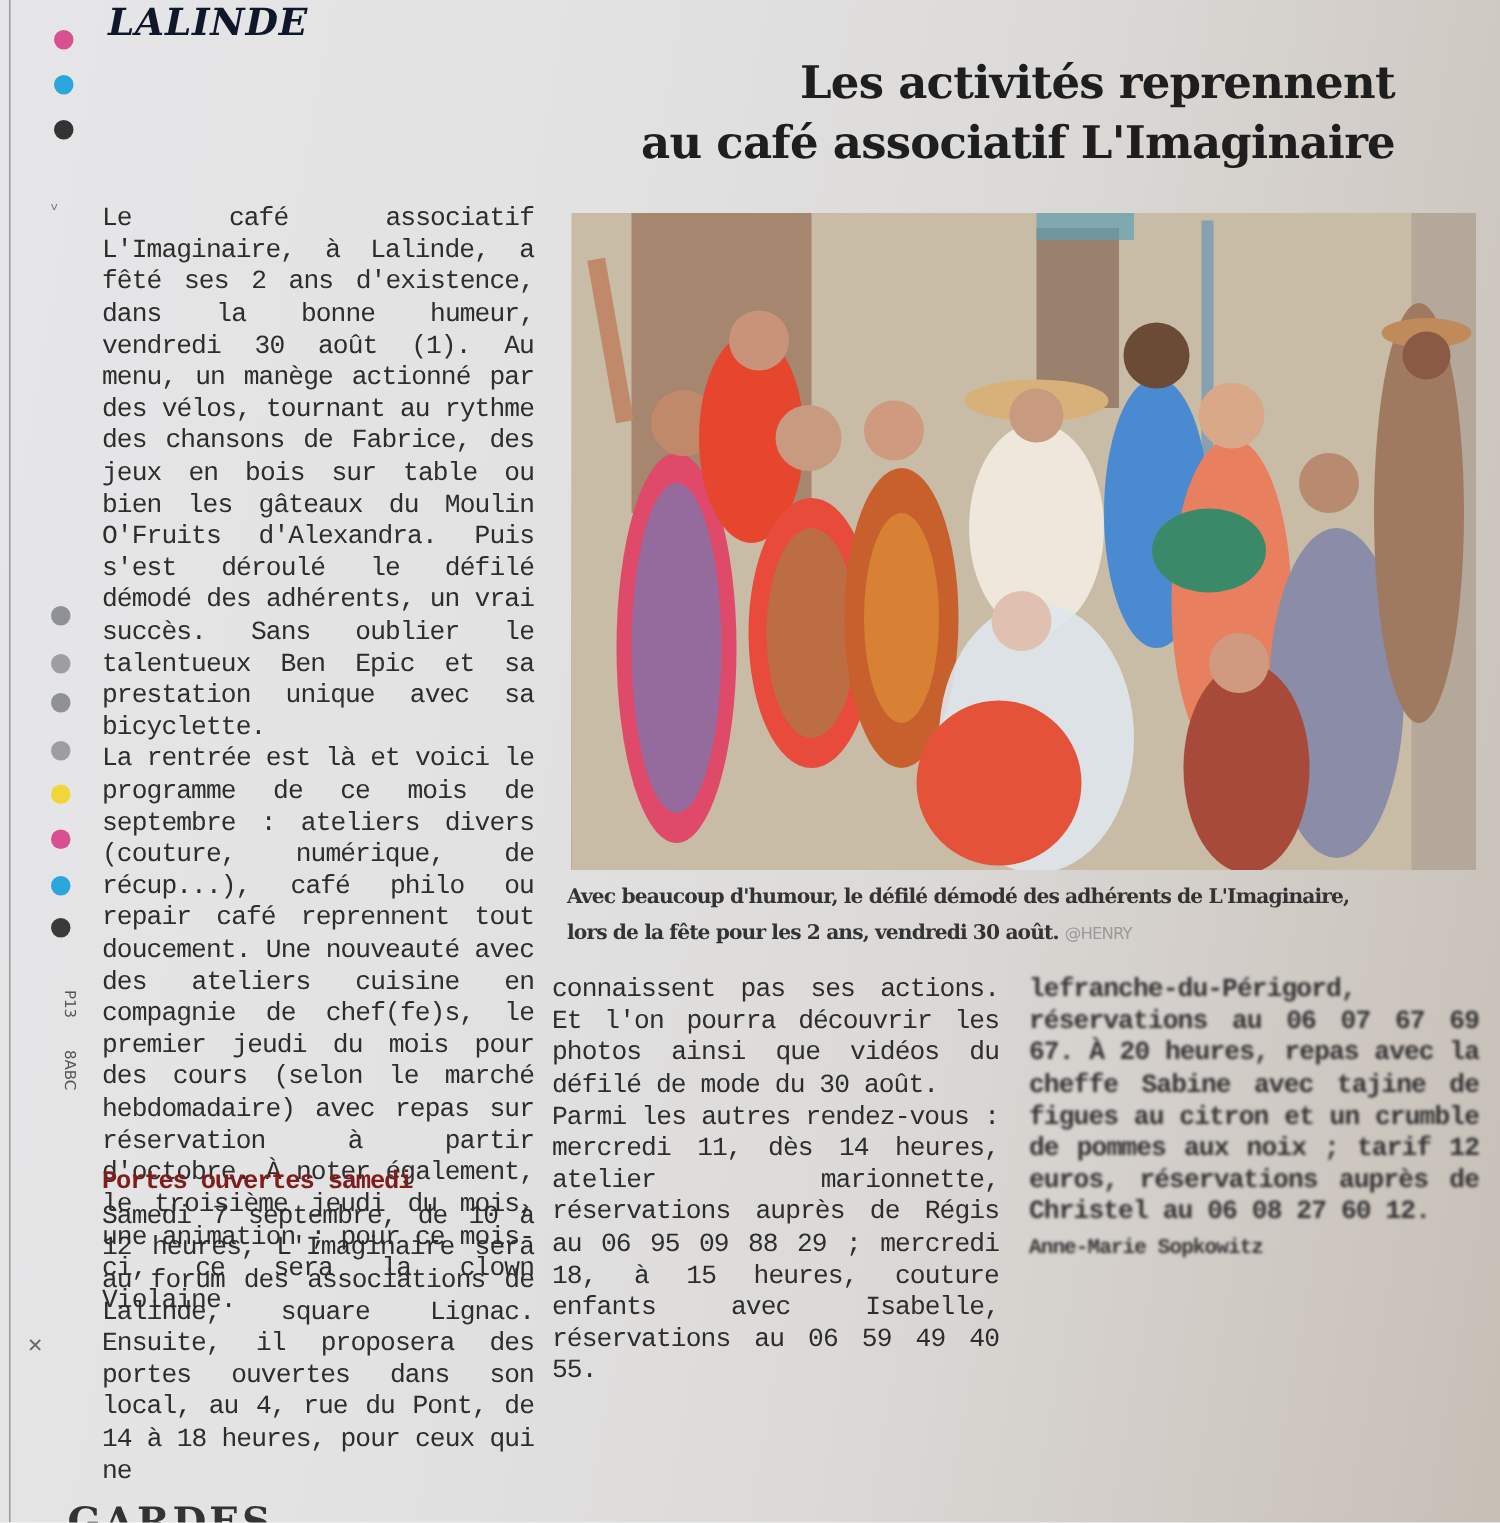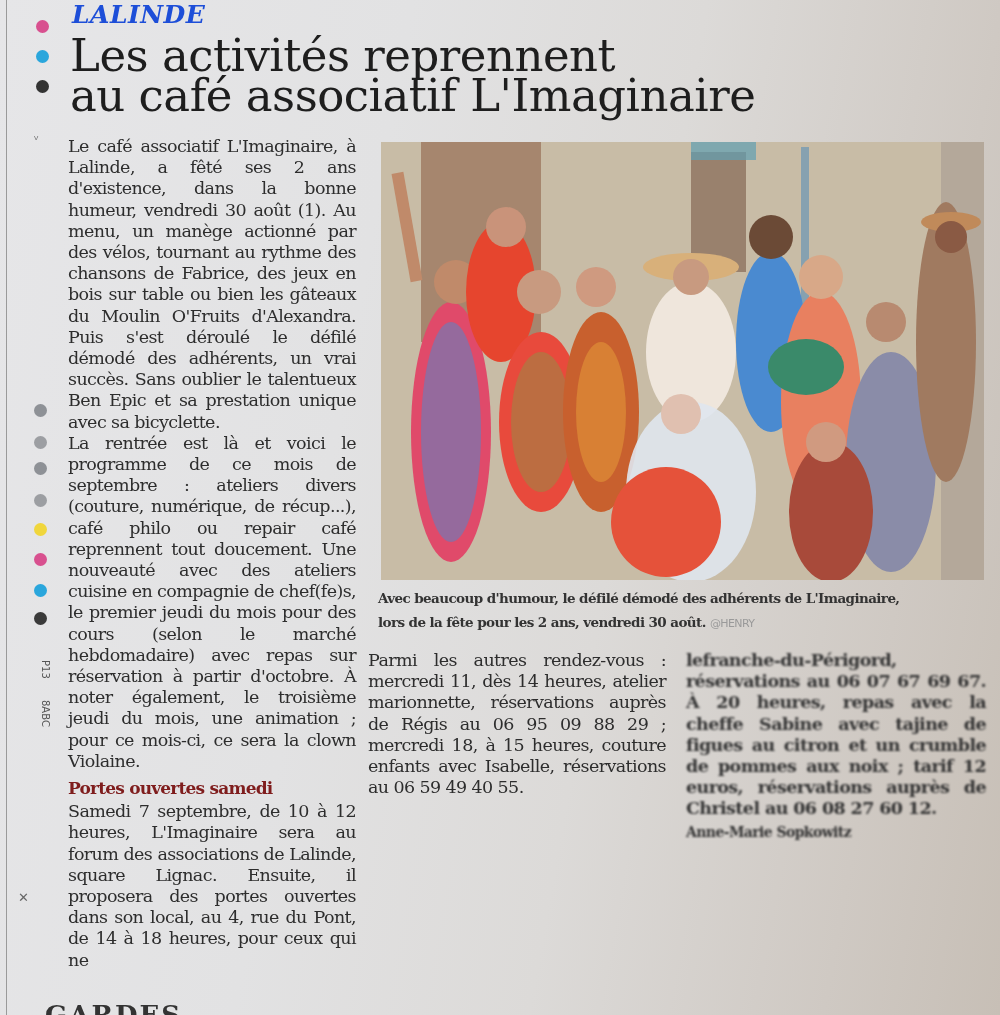--- a/index.html
+++ b/index.html
@@ -7,32 +7,32 @@
       width: 1000px; height: 1015px; overflow: hidden; position: relative;
       background: linear-gradient(100deg, #e6e6e8 0%, #e2e2e3 35%, #dcdad8 60%, #cfc9c3 85%, #c7bfb6 100%);
       font-family: "DejaVu Serif", serif;
       color: #2a2a2a;
     }
     .margin-line { position: absolute; left: 6px; top: 0; width: 1px; height: 1015px; background: #9a9a9a; }
     .dot { position: absolute; width: 13px; height: 13px; border-radius: 50%; }
     .rubric {
       position: absolute; left: 72px; top: 0px;
       font-family: "DejaVu Serif", serif; font-style: italic; font-weight: bold;
-      font-size: 25px; color: #1d4ed8; letter-spacing: 0.5px;
+      font-size: 25px; color: #0f172a; letter-spacing: 0.5px;
     }
     .headline {
       position: absolute; left: 70px; top: 36px; width: 860px;
-      font-family: "DejaVu Serif", serif; font-weight: normal;
-      font-size: 45px; line-height: 40px; color: #1e1e1e; letter-spacing: -0.5px;
+      font-family: "DejaVu Serif", serif; font-weight: bold;
+      font-size: 30px; line-height: 40px; color: #1e1e1e; letter-spacing: -0.5px; text-align: right;
     }
     .col {
       position: absolute; font-size: 17.5px; line-height: 21.2px; text-align: justify; color: #2d2d2d;
       font-family: "DejaVu Serif", serif; letter-spacing: -0.6px;
     }
-    .col p { margin: 0; text-indent: 0; }
+    .col p { margin: 0; text-indent: 0; font-family: Liberation Mono, monospace; }
     .col1 { left: 68px; top: 136px; width: 288px; }
     .col1b { left: 68px; top: 778px; width: 288px; }
     .col2 { left: 368px; top: 650px; width: 298px; }
     .col3 { left: 686px; top: 650px; width: 300px; filter: blur(0.9px); font-weight: bold; color: #333; }
     .subhead { font-weight: bold; font-size: 17px; letter-spacing: -0.8px; margin-bottom: 2px !important; color: #7f1d1d; }
     .signature { font-weight: bold; font-size: 14px; margin-top: 2px !important; }
     .footnote { font-size: 12.5px; line-height: 22px; font-weight: bold; letter-spacing: -0.3px; }
     .photo {
       position: absolute; left: 381px; top: 142px; width: 603px; height: 438px; overflow: hidden;
       background: linear-gradient(180deg, #c9bda9 0%, #bfb39e 30%, #a8998a 60%, #8a7a6e 100%);
@@ -140,20 +140,21 @@
 
 <div class="caption">
   <div>Avec beaucoup d'humour, le défilé démodé des adhérents de L'Imaginaire,</div>
   <div>
     <span>lors de la fête pour les 2 ans, vendredi 30 août.</span>
     <span class="credit">@HENRY</span>
   </div>
 </div>
 
 <div class="col col2">
+  <p>connaissent pas ses actions. Et l'on pourra découvrir les photos ainsi que vidéos du défilé de mode du 30 août.</p>
   <p>Parmi les autres rendez-vous : mercredi 11, dès 14 heures, atelier marionnette, réservations auprès de Régis au 06 95 09 88 29 ; mercredi 18, à 15 heures, couture enfants avec Isabelle, réservations au 06 59 49 40 55.</p>
 </div>
 
 <div class="col col3">
   <p>lefranche-du-Périgord, réservations au 06 07 67 69 67. À 20 heures, repas avec la cheffe Sabine avec tajine de figues au citron et un crumble de pommes aux noix ; tarif 12 euros, réservations auprès de Christel au 06 08 27 60 12.</p>
   <p class="signature">Anne-Marie Sopkowitz</p>
 </div>
 
 <div class="next-headline">GARDES</div>
 

